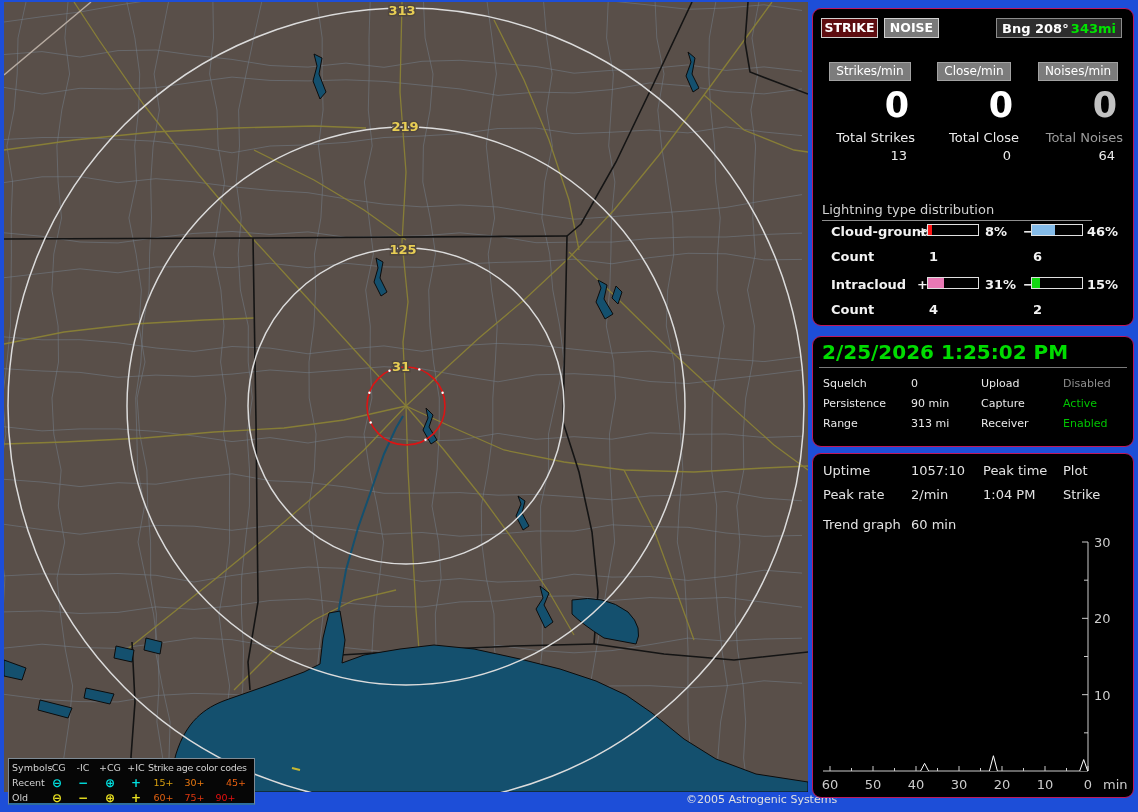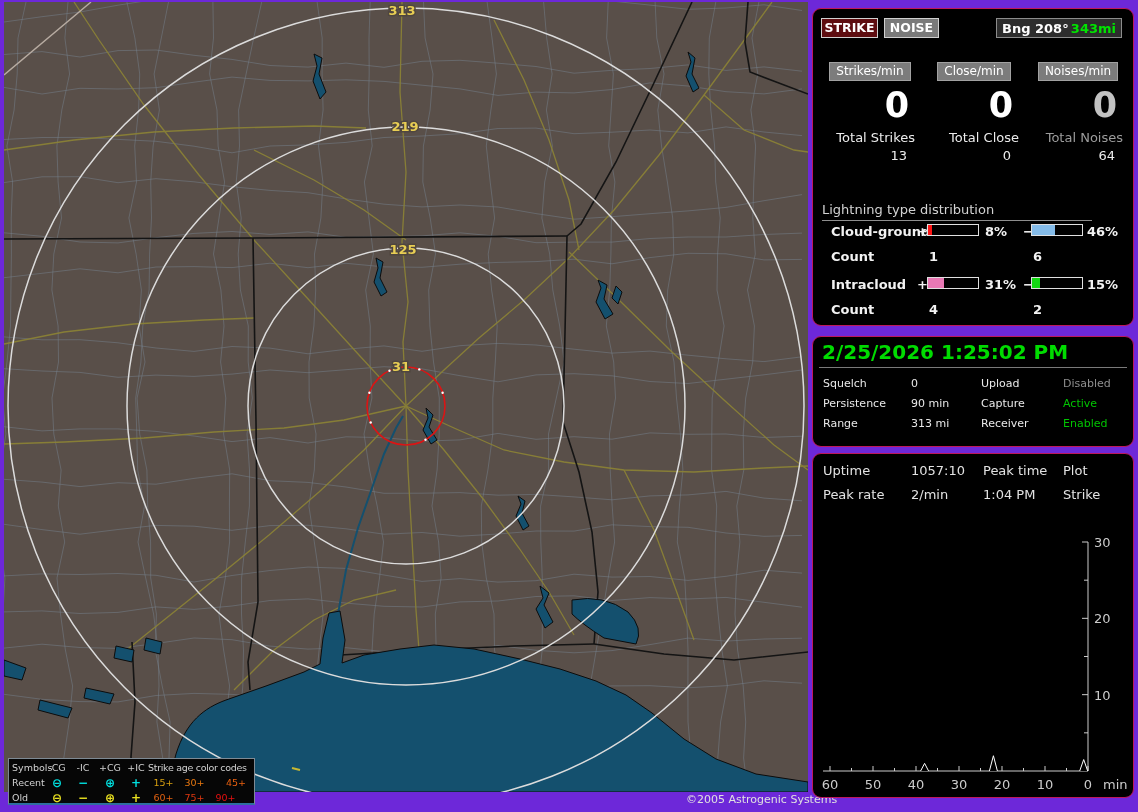--- a/index.html
+++ b/index.html
@@ -1,16 +1,16 @@
 <!DOCTYPE html>
 <html><head>
 <meta charset="utf-8">
 <style>
   html,body{margin:0;padding:0;background:#000;}
-  .screen{position:relative;width:1138px;height:812px;background:#6d28d9;overflow:hidden;
+  .screen{position:relative;width:1138px;height:812px;background:#1d4ed8;overflow:hidden;
           font-family:"DejaVu Sans","Liberation Sans",sans-serif;}
   
   #map{position:absolute;left:4px;top:2px;width:804px;height:790px;background:#594f49;}
   .ring-label{font:bold 13px "DejaVu Sans",sans-serif;fill:#e8ce54;stroke:#4f463f;stroke-width:3px;
               paint-order:stroke;text-anchor:middle;}
   .copyright{position:absolute;left:686px;top:793px;font-size:11px;color:#e0e0e0;}
   
   .legend{position:absolute;left:8px;top:758px;width:247px;height:47px;background:#060606;
           border:1px solid #7e8a94;border-bottom:2px solid #2e6e9e;box-sizing:border-box;
           color:#d2d2d2;z-index:5;}
@@ -310,20 +310,24 @@
       <span class="pv1">1057:10</span>
       <span class="pk2">Peak time</span>
       <span class="pv2">Plot</span>
     </div>
     <div class="prow" style="top:33px">
       <span class="pk1">Peak rate</span>
       <span class="pv1">2/min</span>
       <span class="pk2">1:04 PM</span>
       <span class="pv2">Strike</span>
     </div>
+    <div class="prow" style="top:63px">
+      <span class="pk1">Trend graph</span>
+      <span class="pv1">60 min</span>
+    </div>
     <svg id="trend-svg" width="322" height="345" viewBox="0 0 322 345">
         <polyline points="10,317 275,317 275,88" fill="none" stroke="#cccccc" stroke-width="1"></polyline>
         <line x1="275" y1="317" x2="275" y2="312" stroke="#cccccc" stroke-width="1"></line>
         <line x1="253.5" y1="317" x2="253.5" y2="314" stroke="#cccccc" stroke-width="1"></line>
         <line x1="232" y1="317" x2="232" y2="312" stroke="#cccccc" stroke-width="1"></line>
         <line x1="210.5" y1="317" x2="210.5" y2="314" stroke="#cccccc" stroke-width="1"></line>
         <line x1="189" y1="317" x2="189" y2="312" stroke="#cccccc" stroke-width="1"></line>
         <line x1="167.5" y1="317" x2="167.5" y2="314" stroke="#cccccc" stroke-width="1"></line>
         <line x1="146" y1="317" x2="146" y2="312" stroke="#cccccc" stroke-width="1"></line>
         <line x1="124.5" y1="317" x2="124.5" y2="314" stroke="#cccccc" stroke-width="1"></line>

